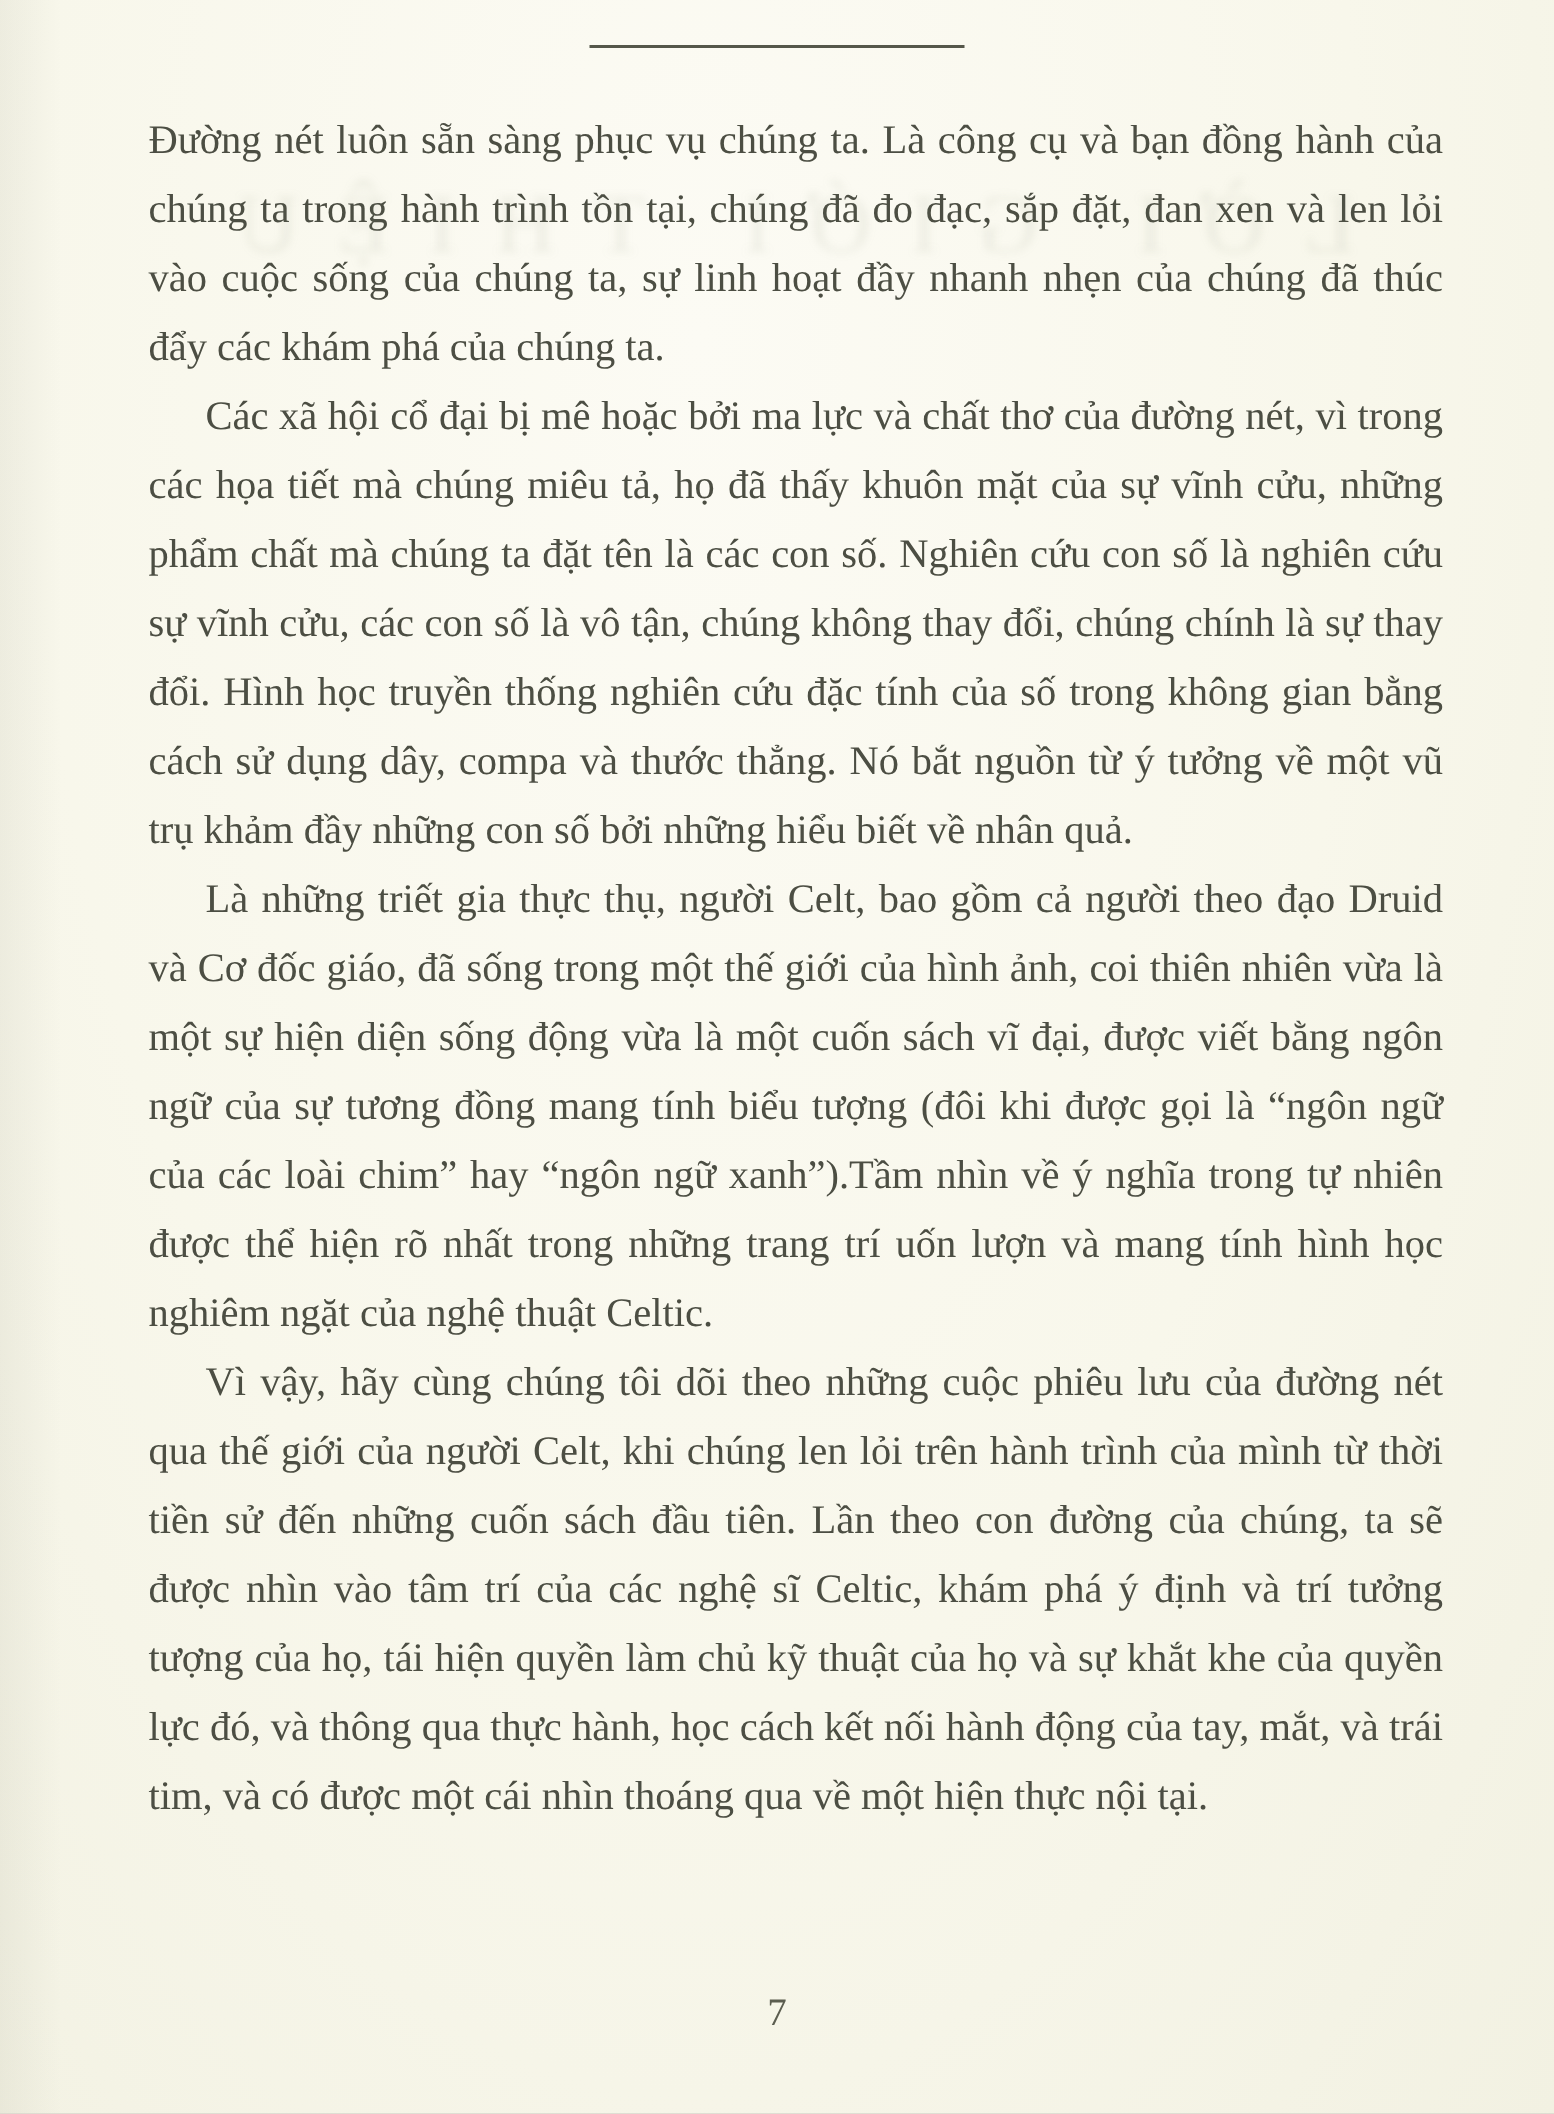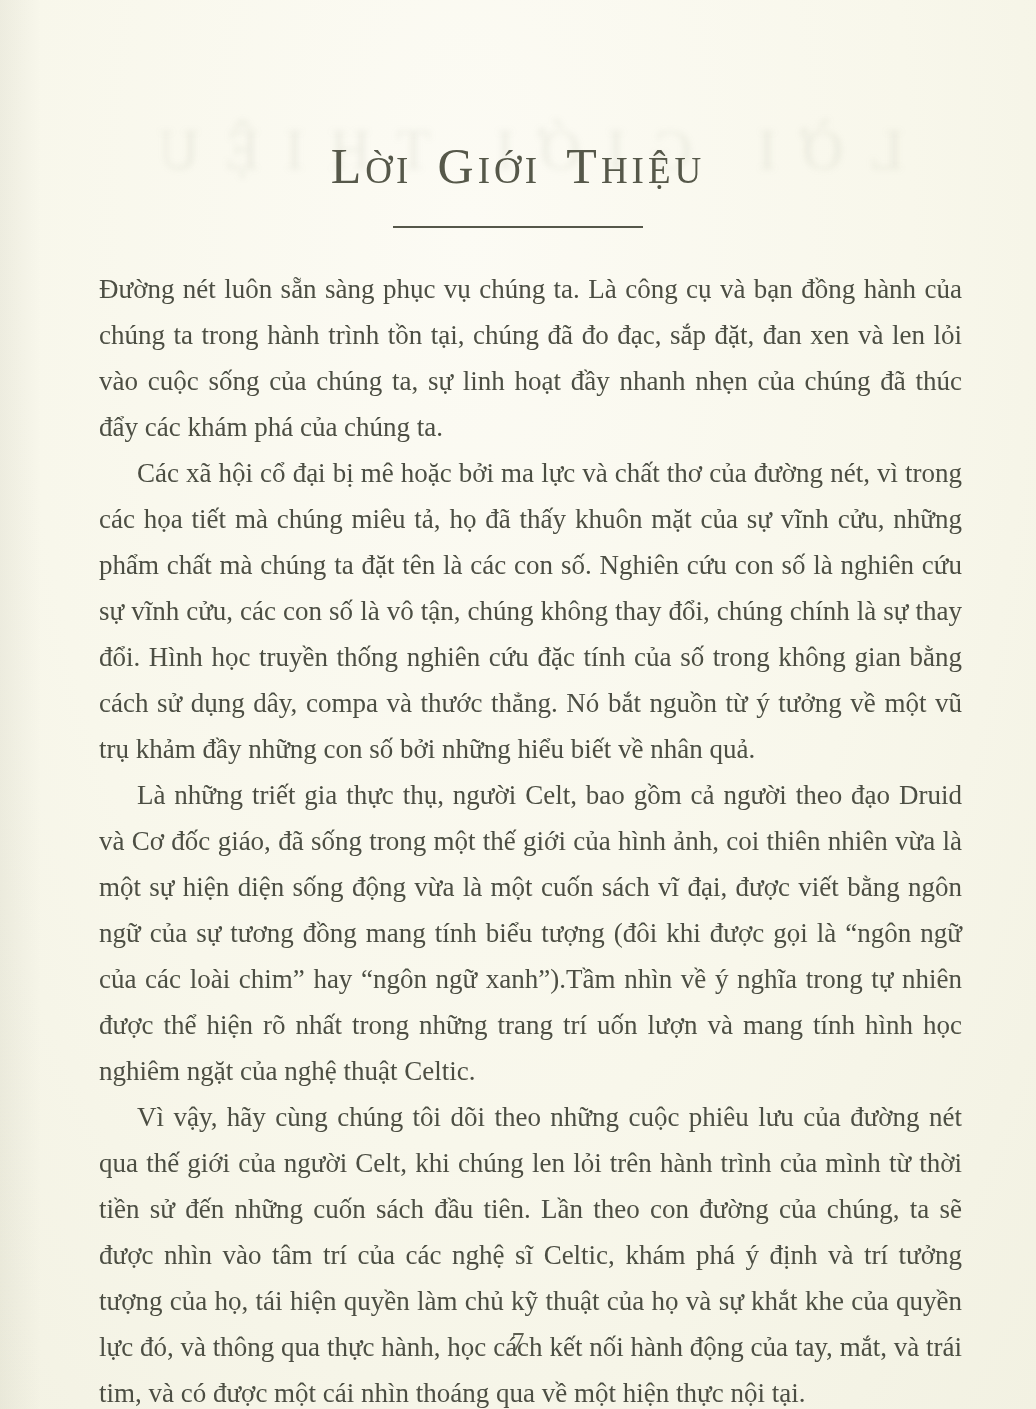--- a/index.html
+++ b/index.html
@@ -65,21 +65,20 @@
     color: #5c5e50;
   }
 </style>
 </head>
 <body>
 
 <div class="page">
 
   <div class="ghost">LỜI GIỚI THIỆU</div>
 
-  <h1 class="title"><span class="cap">L</span>ỜI <span class="cap">G</span>IỚI <span class="cap">T</span>HIỆU</h1>
 
   <div class="rule"></div>
 
   <div class="body">
     <p class="para noindent">Đường nét luôn sẵn sàng phục vụ chúng ta. Là công cụ và bạn đồng hành của chúng ta trong hành trình tồn tại, chúng đã đo đạc, sắp đặt, đan xen và len lỏi vào cuộc sống của chúng ta, sự linh hoạt đầy nhanh nhẹn của chúng đã thúc đẩy các khám phá của chúng ta.</p>
     <p class="para">Các xã hội cổ đại bị mê hoặc bởi ma lực và chất thơ của đường nét, vì trong các họa tiết mà chúng miêu tả, họ đã thấy khuôn mặt của sự vĩnh cửu, những phẩm chất mà chúng ta đặt tên là các con số. Nghiên cứu con số là nghiên cứu sự vĩnh cửu, các con số là vô tận, chúng không thay đổi, chúng chính là sự thay đổi. Hình học truyền thống nghiên cứu đặc tính của số trong không gian bằng cách sử dụng dây, compa và thước thẳng. Nó bắt nguồn từ ý tưởng về một vũ trụ khảm đầy những con số bởi những hiểu biết về nhân quả.</p>
     <p class="para">Là những triết gia thực thụ, người Celt, bao gồm cả người theo đạo Druid và Cơ đốc giáo, đã sống trong một thế giới của hình ảnh, coi thiên nhiên vừa là một sự hiện diện sống động vừa là một cuốn sách vĩ đại, được viết bằng ngôn ngữ của sự tương đồng mang tính biểu tượng (đôi khi được gọi là “ngôn ngữ của các loài chim” hay “ngôn ngữ xanh”).Tầm nhìn về ý nghĩa trong tự nhiên được thể hiện rõ nhất trong những trang trí uốn lượn và mang tính hình học nghiêm ngặt của nghệ thuật Celtic.</p>
     <p class="para">Vì vậy, hãy cùng chúng tôi dõi theo những cuộc phiêu lưu của đường nét qua thế giới của người Celt, khi chúng len lỏi trên hành trình của mình từ thời tiền sử đến những cuốn sách đầu tiên. Lần theo con đường của chúng, ta sẽ được nhìn vào tâm trí của các nghệ sĩ Celtic, khám phá ý định và trí tưởng tượng của họ, tái hiện quyền làm chủ kỹ thuật của họ và sự khắt khe của quyền lực đó, và thông qua thực hành, học cách kết nối hành động của tay, mắt, và trái tim, và có được một cái nhìn thoáng qua về một hiện thực nội tại.</p>
   </div>
 

